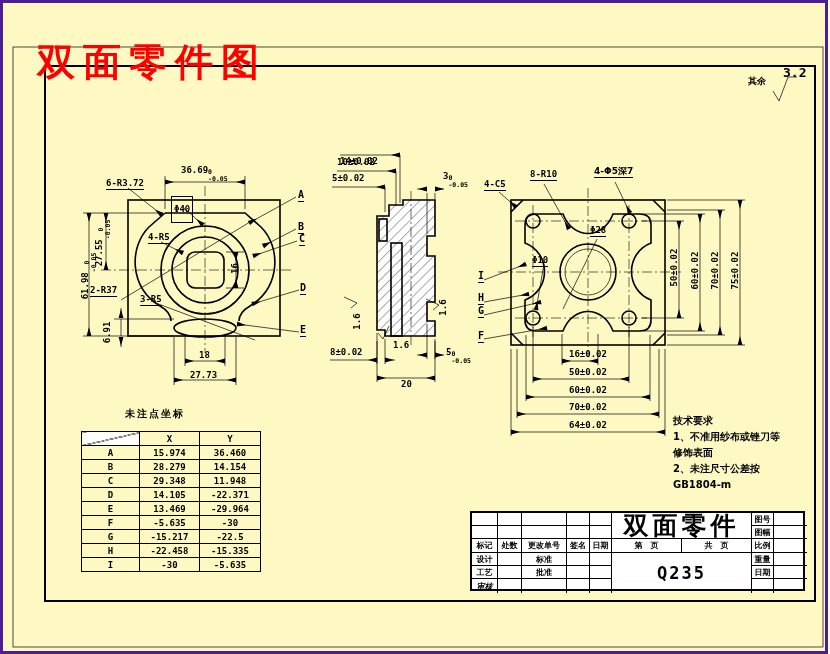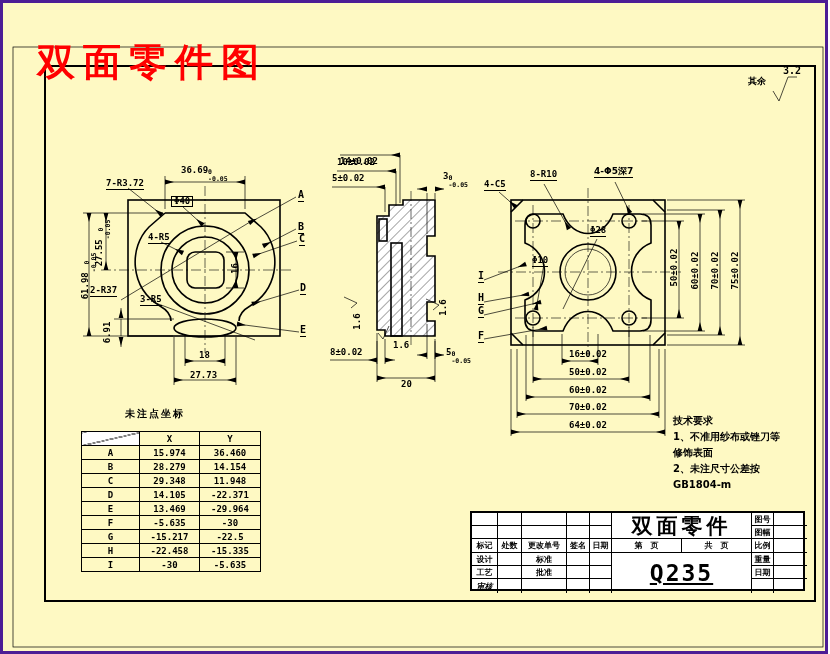--- a/index.html
+++ b/index.html
@@ -1,38 +1,38 @@
 <!DOCTYPE html>
 <html><head>
 <meta charset="utf-8">
 <style>
   html,body{margin:0;padding:0;background:#fff;}
   .stage{position:relative;width:828px;height:654px;background:#fef9c3;border:3px solid #4c1d95;
          box-sizing:border-box;overflow:hidden;font-family:"DejaVu Sans Mono",monospace;}
   svg{position:absolute;left:0;top:0;}
   .t{position:absolute;font:bold 9px "DejaVu Sans Mono",monospace;line-height:1;white-space:nowrap;color:#000;z-index:3;}
   .t10{font-size:10px;}
-  .t8{font-size:10px;}
+  .t8{font-size:13px;}
   .cn{font-family:"DejaVu Sans","Liberation Sans",sans-serif;}
   .u{border-bottom:1px solid #000;padding-bottom:1px;}
-  .box{border:1px solid #000;padding:0 2px;}
+  .box{border:1px solid #000;padding:8px 2px;}
   .rot{transform:rotate(-90deg);text-align:center;}
   .tol{display:inline-flex;flex-direction:column;font-size:6.5px;line-height:6.5px;vertical-align:-1px;}
   .tol i{font-style:normal;}
   .red-title{position:absolute;left:34px;top:34px;z-index:5;color:#f00;
              font:bold 38px "DejaVu Serif",serif;letter-spacing:8px;}
   .techreq{position:absolute;left:670px;top:410px;z-index:3;font:bold 10px "DejaVu Sans","Liberation Sans",sans-serif;line-height:16px;color:#000;}
   .ctab{position:absolute;left:78px;top:428px;border-collapse:collapse;z-index:3;}
   .ctab td{border:1px solid #000;font:bold 9px "DejaVu Sans Mono",monospace;height:13px;padding:0 2px;text-align:center;color:#000;}
   .ctab td.diag{background:linear-gradient(to bottom right,#fff 49%,#000 49%,#000 52%,#fff 52%);}
   .tblock{position:absolute;left:467px;top:508px;width:335px;height:80px;border:2px solid #000;box-sizing:border-box;z-index:3;background:#fff;}
   .cell{position:absolute;box-sizing:border-box;border-right:1px solid #000;border-bottom:1px solid #000;
         font:bold 8px "DejaVu Sans","Liberation Sans",sans-serif;display:flex;align-items:center;justify-content:center;color:#000;overflow:hidden;}
-  .cell.big{font-size:21px;letter-spacing:4px;}
-  .cell.mat{font-size:23px;font-family:"DejaVu Sans Mono",monospace;letter-spacing:2px;text-decoration:underline;}
+  .cell.big{font-size:25px;letter-spacing:4px;}
+  .cell.mat{font-size:17px;font-family:"DejaVu Sans Mono",monospace;letter-spacing:2px;}
   .cell.nb{border-bottom:none;}
   .cell.nr{border-right:none;}
   .ttitle{position:absolute;left:122px;top:404px;z-index:3;font:bold 10px "DejaVu Sans","Liberation Sans",sans-serif;letter-spacing:2px;}
 </style>
 </head>
 <body>
 
 <div class="stage">
 
   <svg width="830" height="654" viewBox="0 0 830 654">
@@ -202,21 +202,21 @@
   <div class="red-title cn">双面零件图</div>
 
   <div class="t cn" style="left:745px;top:74px;">其余</div>
   <div class="t t8" style="left:780px;top:63px;">3.2</div>
 
   <div class="t" style="left:178px;top:163px;"><span>36.69</span><span class="tol">
         <i>0</i>
         <i>-0.05</i>
       </span></div>
   <div class="t box" style="left:168px;top:193px;">Φ40</div>
-  <div class="t u" style="left:103px;top:176px;">7-R3.72</div>
+  <div class="t u" style="left:103px;top:176px;">6-R3.72</div>
   <div class="t u" style="left:145px;top:230px;">4-R5</div>
   <div class="t u" style="left:87px;top:283px;">2-R37</div>
   <div class="t u" style="left:137px;top:292px;">3-R5</div>
   <div class="t rot" style="left:70px;top:232px;width:60px;"><span>27.55</span><span class="tol">
         <i>0</i>
         <i>-0.05</i>
       </span></div>
   <div class="t rot" style="left:56px;top:265px;width:60px;"><span>61.98</span><span class="tol">
         <i>0</i>
         <i>-0.05</i>

